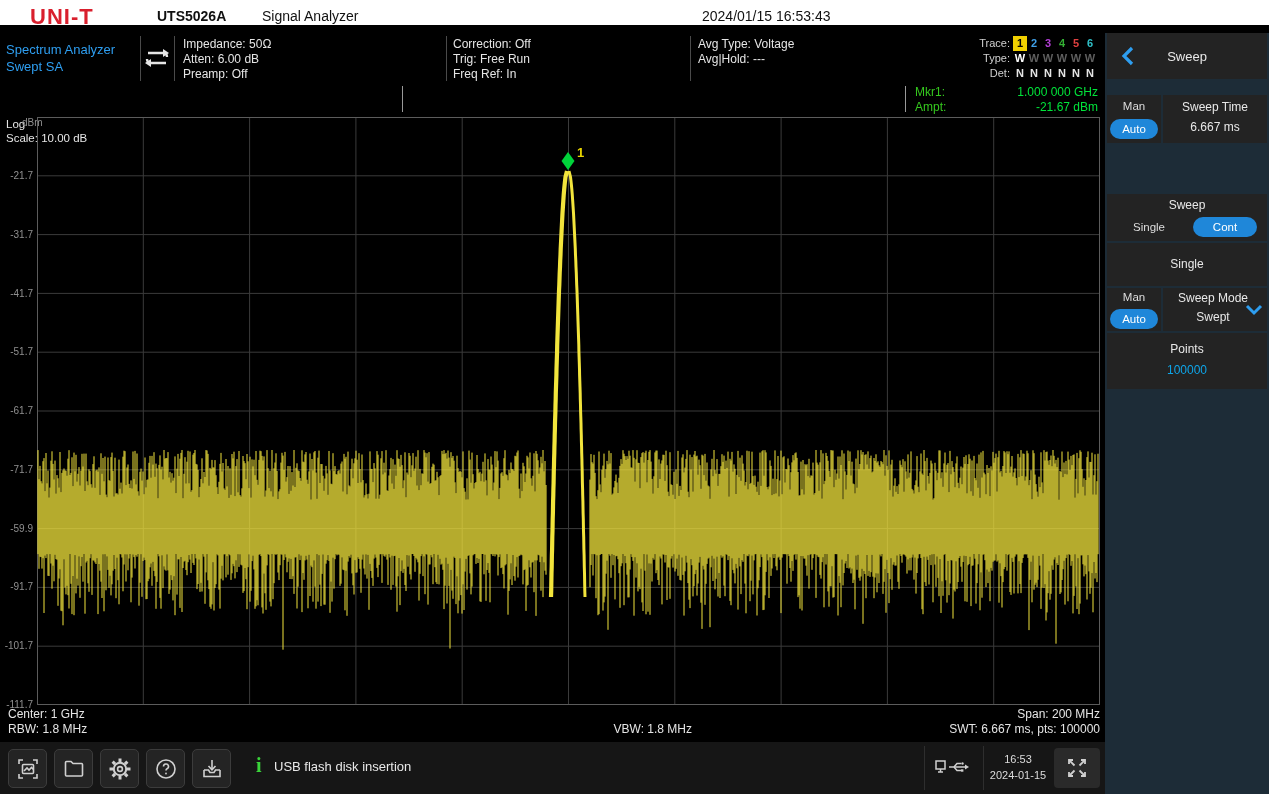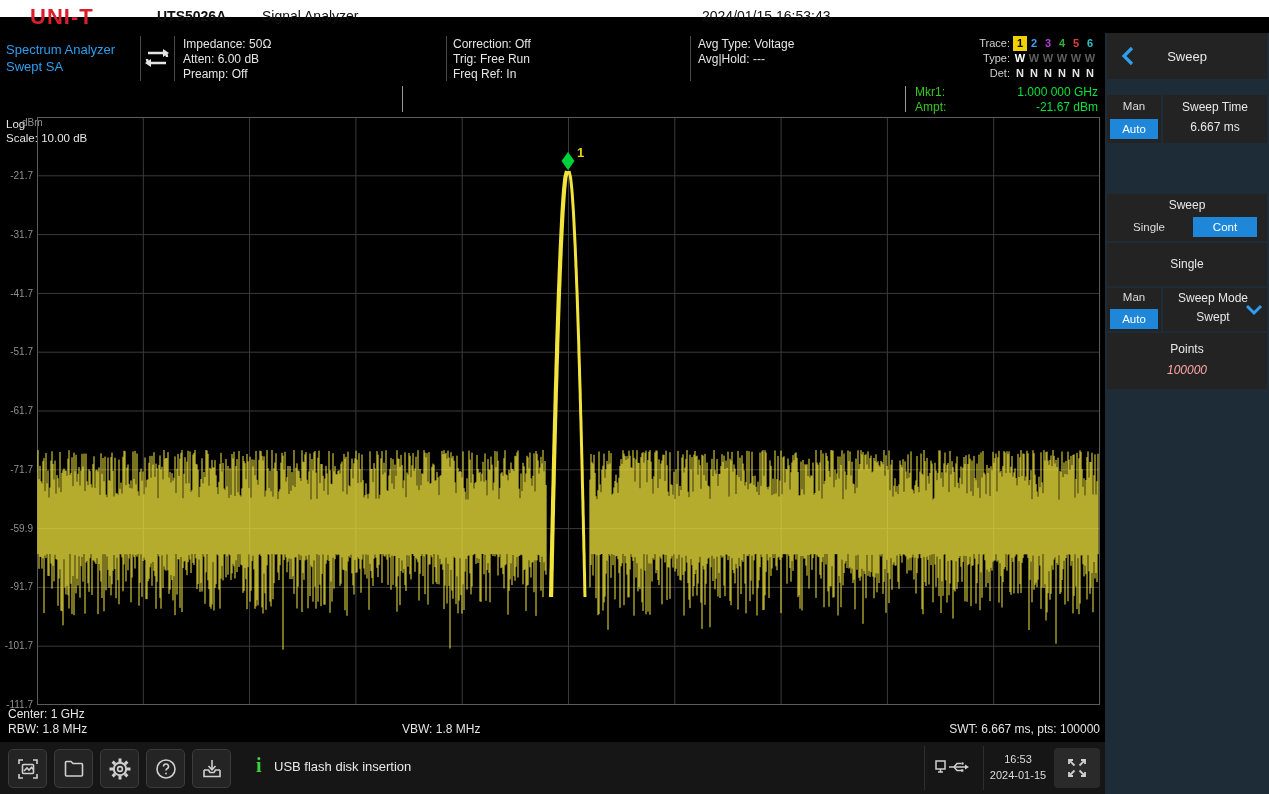--- a/index.html
+++ b/index.html
@@ -1,19 +1,19 @@
 <!DOCTYPE html>
 <html><head>
 <meta charset="utf-8">
 <style>
   html,body{margin:0;padding:0;background:#000;}
   .screen{position:relative;width:1269px;height:794px;background:#000;overflow:hidden;
           font-family:"Liberation Sans",sans-serif;color:#e5e5e5;}
   
-  .titlebar{position:absolute;left:0;top:0;width:1269px;height:17px;background:#ffffff;color:#111;}
+  .titlebar{position:absolute;left:0;top:0;width:1269px;height:25px;background:#ffffff;color:#111;}
   .brand{position:absolute;left:30px;top:4px;font-size:22px;font-weight:bold;letter-spacing:1px;color:#d91f2d;}
   .tb-model{position:absolute;left:157px;top:8px;font-size:14px;font-weight:bold;}
   .tb-app{position:absolute;left:262px;top:8px;font-size:14px;}
   .tb-date{position:absolute;left:702px;top:8px;font-size:14px;}
   
   .header{position:absolute;left:0;top:33px;width:1105px;height:51px;background:#000;font-size:12px;line-height:15px;}
   .hdr-mode{position:absolute;left:6px;top:8px;color:#2e9ef0;font-size:13px;line-height:17px;}
   .hdr-div{position:absolute;top:3px;height:45px;width:1px;background:#4a4a4a;}
   .loopbox{position:absolute;left:142px;top:12px;width:30px;height:26px;}
   .hdr-col{position:absolute;top:4px;}
@@ -45,25 +45,25 @@
   .sb-msg{position:absolute;left:274px;top:17px;font-size:13px;color:#e8e8e8;}
   .sb-div{position:absolute;top:4px;height:44px;width:1px;background:#2e2e2e;}
   .sb-time{position:absolute;left:984px;width:68px;top:9px;text-align:center;font-size:11px;line-height:16px;color:#dcdcdc;}
   .sb-expand{position:absolute;left:1054px;top:6px;width:46px;height:40px;background:#2a2a2a;border-radius:4px;
              display:flex;align-items:center;justify-content:center;}
   .sb-usb{position:absolute;left:934px;top:15px;}
   
   .sidebar{position:absolute;left:1105px;top:33px;width:164px;height:761px;background:#1d2c37;}
   .panel{position:absolute;left:2px;width:160px;background:#232323;font-size:12px;}
   .p-title{position:absolute;width:100%;text-align:center;color:#e8e8e8;}
-  .bluebtn{position:absolute;background:#1f87d9;color:#fff;border-radius:0;text-align:center;
+  .bluebtn{position:absolute;background:#1f87d9;color:#fff;border-radius:10px;text-align:center;
            font-size:11.5px;line-height:20px;height:20px;}
   .celltxt{position:absolute;color:#ddd;text-align:center;font-size:11.5px;}
   .panel .vdiv{position:absolute;left:54px;top:0;width:2px;height:100%;background:#1d2c37;}
-  .bluetxt{color:#fca5a5;font-style:italic;}
+  .bluetxt{color:#0ea5e9;}
 </style>
 </head>
 <body>
 
 <div class="screen">
 
   <div class="titlebar">
     <div class="brand">UNI-T</div>
     <div class="tb-model">UTS5026A</div>
     <div class="tb-app">Signal Analyzer</div>
@@ -183,21 +183,22 @@
     <rect x="0.5" y="0.5" width="1062" height="587" fill="none" stroke="#5c5c5c"></rect>
     <path id="noise-path" fill="none" stroke="#f2e43c" stroke-width="1" d="M1 333.1V437.1M2 362.2V451.8M3 348.9V439.7M4 364.2V440.1M5 366.4V451.6M6 344.2V441.2M7 341.1V496.0M8 374.1V438.6M9 336.0V441.1M10 366.3V437.2M11 353.6V458.8M12 380.5V459.0M13 370.6V437.1M14 343.7V446.5M15 334.3V471.7M16 346.9V448.7M17 362.5V464.3M18 343.6V437.8M19 376.6V442.1M20 358.1V442.7M21 361.3V488.8M22 370.6V461.5M23 335.0V452.3M24 375.1V493.7M25 355.9V494.2M26 353.3V508.3M27 351.5V442.3M28 353.4V470.5M29 353.8V477.4M30 358.7V468.8M31 341.7V478.2M32 333.2V491.5M33 358.0V437.0M34 355.9V466.8M35 340.3V497.1M36 369.1V459.0M37 335.6V498.2M38 354.3V438.1M39 337.8V476.4M40 364.6V461.7M41 356.8V468.6M42 350.1V439.4M43 368.5V480.8M44 353.7V449.2M45 336.8V440.0M46 349.5V464.7M47 336.6V437.0M48 374.0V496.7M49 336.6V445.5M50 364.3V443.9M51 368.2V466.3M52 352.3V474.8M53 354.1V441.2M54 367.2V437.2M55 370.6V477.9M56 347.1V443.4M57 339.3V443.6M58 370.8V445.4M59 353.5V447.0M60 352.7V441.2M61 354.6V497.1M62 350.4V447.0M63 377.9V453.7M64 336.3V464.7M65 356.8V481.0M66 341.0V437.3M67 364.3V494.3M68 339.6V437.2M69 377.6V473.3M70 380.2V439.4M71 340.5V452.9M72 363.1V470.9M73 363.9V458.8M74 340.1V478.4M75 335.6V467.3M76 353.9V453.7M77 379.5V438.0M78 340.7V452.0M79 376.4V481.2M80 376.3V440.7M81 377.5V463.2M82 342.6V487.3M83 371.7V437.0M84 365.6V437.4M85 376.5V440.5M86 339.7V474.3M87 333.7V447.5M88 334.2V437.3M89 368.1V464.5M90 350.5V437.4M91 347.5V453.3M92 366.9V441.5M93 371.0V437.0M94 363.4V485.3M95 371.5V460.6M96 334.5V437.5M97 361.9V440.1M98 333.9V451.5M99 367.4V438.1M100 336.5V439.7M101 374.3V437.0M102 378.6V488.7M103 354.8V465.7M104 351.6V437.2M105 363.6V479.8M106 354.5V444.0M107 377.2V440.6M108 340.5V443.1M109 370.4V482.2M110 362.8V482.0M111 362.4V464.2M112 345.8V461.8M113 338.9V450.3M114 360.7V446.5M115 338.9V468.8M116 347.6V444.9M117 335.2V453.9M118 359.8V459.2M119 346.6V491.8M120 351.3V464.9M121 381.2V437.1M122 347.9V439.3M123 338.4V480.9M124 352.5V491.7M125 349.7V438.3M126 362.4V471.1M127 333.0V449.4M128 341.7V452.7M129 341.0V453.7M130 341.2V437.4M131 335.1V453.4M132 360.5V476.9M133 354.8V472.6M134 365.6V458.2M135 356.2V463.1M136 363.7V483.4M137 360.7V459.2M138 339.4V498.2M139 376.1V437.0M140 351.7V477.6M141 336.9V442.3M142 359.0V442.3M143 341.7V490.9M144 335.9V440.0M145 333.0V495.0M146 381.2V451.0M147 356.8V444.6M148 340.2V443.8M149 366.5V453.0M150 344.7V458.2M151 333.8V445.2M152 366.3V438.1M153 334.5V442.6M154 374.8V456.0M155 373.1V437.0M156 337.7V445.9M157 336.0V448.0M158 333.0V437.0M159 346.9V441.4M160 347.5V472.1M161 352.9V467.0M162 380.2V442.5M163 369.9V474.8M164 362.0V465.8M165 341.3V474.5M166 366.3V437.1M167 355.0V439.7M168 360.0V486.8M169 333.1V455.4M170 333.5V437.1M171 336.9V463.3M172 368.7V472.1M173 350.9V489.8M174 352.2V491.8M175 342.9V487.4M176 350.4V445.2M177 350.5V493.5M178 343.1V471.0M179 358.2V467.2M180 370.2V437.3M181 377.0V438.4M182 364.8V472.6M183 346.9V491.6M184 335.9V461.7M185 354.5V448.8M186 346.0V463.4M187 371.4V437.4M188 372.9V437.2M189 342.0V460.4M190 369.4V439.2M191 349.0V457.7M192 380.9V437.1M193 351.4V438.3M194 377.8V462.9M195 337.0V456.3M196 341.4V446.9M197 334.7V449.2M198 379.1V461.4M199 349.1V443.3M200 342.1V455.1M201 375.3V437.2M202 334.0V449.9M203 378.1V437.3M204 379.6V447.7M205 371.3V448.4M206 339.0V475.9M207 344.1V474.1M208 346.2V451.0M209 362.2V462.2M210 337.0V492.2M211 344.3V450.2M212 371.1V437.4M213 339.7V484.7M214 380.6V473.8M215 342.4V444.1M216 349.4V438.7M217 342.7V452.4M218 358.2V491.8M219 334.0V489.3M220 362.8V483.2M221 367.8V488.3M222 342.9V437.8M223 333.7V437.0M224 334.2V439.1M225 338.9V490.4M226 343.5V496.5M227 339.4V456.6M228 379.6V476.3M229 373.5V492.8M230 333.1V448.4M231 351.2V437.1M232 371.1V437.8M233 353.8V484.6M234 374.3V489.4M235 333.0V437.0M236 379.6V482.2M237 351.3V466.2M238 345.5V437.2M239 336.3V437.8M240 354.0V437.0M241 382.1V455.5M242 374.4V463.1M243 372.2V448.2M244 345.6V437.3M245 335.8V437.7M246 338.6V532.7M247 352.9V443.0M248 334.9V437.3M249 364.6V440.4M250 360.1V455.3M251 349.0V444.8M252 376.9V441.4M253 349.1V462.0M254 373.8V441.9M255 355.1V462.1M256 368.5V459.2M257 333.0V476.9M258 370.0V440.5M259 350.8V440.2M260 346.3V491.5M261 353.4V469.7M262 354.1V437.3M263 361.0V443.1M264 363.9V438.6M265 333.3V495.1M266 344.6V456.0M267 345.2V462.8M268 337.4V443.4M269 335.0V438.8M270 362.7V442.6M271 366.8V491.3M272 354.4V437.8M273 336.5V479.0M274 382.5V448.6M275 342.0V450.2M276 353.4V484.7M277 335.3V443.4M278 334.0V469.7M279 355.6V491.7M280 381.8V437.1M281 340.7V484.6M282 333.6V438.2M283 366.0V467.7M284 347.0V489.1M285 347.1V456.9M286 358.8V437.5M287 373.8V487.6M288 361.5V487.7M289 348.9V446.7M290 356.4V443.2M291 377.8V438.1M292 334.0V443.9M293 353.4V495.8M294 366.7V464.6M295 367.2V484.6M296 336.2V440.7M297 354.1V471.6M298 349.1V442.2M299 357.1V437.0M300 357.6V438.3M301 354.1V437.3M302 353.2V437.8M303 356.5V468.9M304 346.6V466.7M305 344.5V440.4M306 374.5V452.6M307 336.9V453.2M308 341.7V493.3M309 339.8V453.7M310 377.3V498.8M311 334.6V444.6M312 368.4V439.0M313 369.4V440.7M314 351.9V437.7M315 341.7V456.4M316 361.3V468.3M317 346.3V477.5M318 341.3V443.1M319 333.7V455.8M320 342.7V455.4M321 366.0V440.3M322 336.2V442.0M323 352.0V451.8M324 365.3V475.8M325 337.5V442.6M326 363.1V437.6M327 380.5V451.5M328 378.2V457.5M329 366.4V437.4M330 377.2V461.6M331 381.5V437.9M332 376.7V492.8M333 334.4V446.9M334 351.9V454.0M335 352.0V460.9M336 365.1V468.9M337 346.1V441.6M338 351.4V437.5M339 381.7V440.6M340 334.1V450.9M341 337.7V460.1M342 381.7V447.9M343 377.7V437.3M344 341.3V437.1M345 334.1V465.9M346 357.4V437.1M347 345.7V438.8M348 355.5V439.7M349 333.2V437.6M350 373.3V442.6M351 374.0V467.9M352 358.5V437.0M353 352.1V440.5M354 340.9V472.8M355 366.5V438.7M356 342.2V467.9M357 371.9V439.1M358 347.6V438.8M359 358.8V469.6M360 333.2V494.7M361 341.4V459.3M362 342.0V441.0M363 349.7V488.1M364 337.9V454.2M365 348.1V443.4M366 371.2V455.9M367 363.3V451.9M368 335.3V468.0M369 380.2V474.0M370 355.5V438.1M371 357.6V449.7M372 336.0V438.5M373 338.8V457.3M374 360.2V462.5M375 348.3V437.0M376 336.1V437.0M377 353.8V439.0M378 351.5V454.8M379 339.7V440.9M380 368.5V442.5M381 333.2V445.3M382 373.1V483.6M383 351.9V456.8M384 368.2V439.1M385 356.4V437.1M386 356.8V459.1M387 333.1V439.4M388 335.6V477.2M389 340.3V437.1M390 336.2V437.6M391 364.6V487.6M392 335.1V447.5M393 366.8V447.4M394 366.1V438.1M395 349.8V440.3M396 346.6V467.2M397 347.7V437.0M398 363.6V450.2M399 363.3V465.2M400 354.8V467.0M401 360.3V437.8M402 378.1V467.4M403 359.1V441.8M404 358.1V447.6M405 333.9V446.7M406 337.1V452.8M407 333.1V492.1M408 337.0V468.7M409 335.9V440.7M410 341.6V486.5M411 333.5V446.8M412 340.6V468.9M413 349.7V531.5M414 335.2V452.9M415 340.9V473.6M416 339.0V481.8M417 343.7V439.7M418 365.3V441.0M419 376.1V487.1M420 338.7V459.3M421 351.2V496.3M422 355.0V483.6M423 354.0V441.3M424 354.8V478.1M425 360.3V496.6M426 334.4V467.3M427 371.1V493.0M428 374.7V454.6M429 382.5V441.9M430 361.3V472.6M431 382.4V438.9M432 333.6V438.2M433 342.6V456.4M434 365.7V477.4M435 335.6V469.6M436 357.2V438.3M437 371.5V437.3M438 366.0V437.0M439 365.0V446.9M440 338.0V441.0M441 352.0V446.0M442 356.2V441.9M443 354.8V484.3M444 364.2V484.9M445 356.6V437.0M446 344.8V437.0M447 364.7V457.3M448 336.4V437.7M449 363.3V483.8M450 378.4V453.0M451 342.1V446.1M452 352.5V455.9M453 352.8V485.3M454 339.5V437.0M455 347.6V437.3M456 373.4V439.0M457 365.5V437.0M458 334.1V439.4M459 350.2V437.1M460 334.4V437.7M461 343.6V458.5M462 382.1V440.1M463 370.9V437.3M464 356.4V451.1M465 355.2V450.4M466 358.9V457.1M467 341.2V471.4M468 333.2V448.4M469 357.3V447.3M470 358.2V437.1M471 363.3V497.7M472 352.8V473.9M473 356.1V462.4M474 345.5V446.3M475 352.0V468.0M476 352.5V438.0M477 354.0V459.1M478 338.8V463.7M479 339.3V449.7M480 335.5V440.1M481 333.5V460.5M482 371.7V439.1M483 381.2V438.4M484 356.5V437.4M485 374.1V438.2M486 345.8V467.4M487 349.3V453.1M488 365.0V452.3M489 356.5V493.9M490 338.8V468.7M491 340.4V467.9M492 351.5V443.3M493 335.5V450.3M494 361.3V460.5M495 368.7V445.6M496 358.8V444.9M497 336.3V475.2M498 374.4V443.4M499 334.0V498.9M500 336.8V443.4M501 343.3V437.7M502 356.7V438.3M503 350.5V445.1M504 339.8V473.7M505 346.3V439.7M506 333.0V480.1M507 354.3V445.3M508 344.0V453.7M509 368.0V457.7M553 362.6V470.2M554 337.1V448.0M555 345.2V437.1M556 346.6V458.5M557 337.8V437.0M558 355.9V437.4M559 379.2V481.2M560 382.1V438.3M561 373.2V498.2M562 334.5V497.1M563 367.4V438.0M564 375.2V437.0M565 352.7V437.0M566 348.6V493.6M567 336.6V485.4M568 360.8V479.6M569 352.2V456.7M570 343.9V443.7M571 347.3V512.8M572 333.7V437.1M573 346.5V438.7M574 336.1V460.8M575 377.7V437.1M576 376.5V448.2M577 370.4V438.0M578 364.0V482.4M579 357.6V439.3M580 365.5V438.9M581 376.0V442.2M582 360.8V456.2M583 348.9V490.8M584 342.1V449.2M585 346.9V446.3M586 333.2V437.0M587 336.7V488.2M588 339.1V439.0M589 343.0V446.2M590 339.1V457.7M591 341.8V480.4M592 333.7V480.3M593 338.7V452.5M594 350.4V437.2M595 350.8V440.0M596 333.1V443.9M597 340.8V498.7M598 364.6V440.2M599 342.3V460.6M600 333.2V446.3M601 345.7V474.4M602 346.0V469.9M603 371.2V472.1M604 340.1V451.7M605 336.1V485.4M606 335.1V494.0M607 345.6V437.1M608 335.8V453.7M609 333.7V497.3M610 365.3V437.5M611 343.0V494.7M612 334.8V446.4M613 333.1V497.8M614 344.6V446.6M615 361.9V464.5M616 376.6V440.9M617 359.3V442.7M618 335.4V437.1M619 333.6V456.2M620 333.6V453.1M621 371.0V463.0M622 342.4V468.1M623 362.0V439.5M624 346.6V441.5M625 343.4V487.4M626 337.7V437.3M627 337.9V437.7M628 363.9V445.5M629 333.7V438.0M630 348.2V483.0M631 374.7V450.3M632 379.1V450.5M633 335.2V481.8M634 367.3V441.6M635 368.0V439.1M636 377.7V450.6M637 354.8V437.2M638 382.0V454.5M639 352.4V451.8M640 366.8V441.6M641 333.9V458.8M642 378.9V437.7M643 368.9V462.9M644 373.0V463.5M645 340.5V440.5M646 337.3V457.9M647 355.4V498.6M648 350.6V454.3M649 341.9V438.8M650 333.1V445.6M651 374.7V466.1M652 380.2V482.7M653 337.7V491.1M654 352.5V442.1M655 340.1V448.2M656 374.6V479.4M657 337.6V469.2M658 334.0V457.1M659 339.4V452.9M660 338.7V478.6M661 357.7V466.5M662 342.6V445.6M663 348.2V439.9M664 371.8V485.7M665 337.7V511.9M666 338.6V448.8M667 358.1V452.5M668 336.9V487.8M669 363.7V466.8M670 345.5V446.9M671 368.5V441.6M672 369.4V440.7M673 381.8V510.2M674 352.4V450.3M675 341.8V438.8M676 359.2V464.0M677 333.0V441.6M678 353.1V472.3M679 356.7V461.8M680 342.1V439.7M681 368.9V479.5M682 356.9V456.0M683 356.9V481.0M684 349.2V438.3M685 337.2V440.7M686 344.9V439.3M687 338.6V468.6M688 352.0V479.2M689 343.6V437.2M690 350.9V437.8M691 334.6V443.1M692 379.6V439.1M693 341.8V483.9M694 343.5V488.2M695 334.9V441.3M696 354.6V452.9M697 347.4V456.3M698 351.8V466.4M699 377.0V446.9M700 357.9V451.3M701 333.9V492.6M702 360.1V440.9M703 340.7V449.4M704 363.8V477.1M705 338.3V443.1M706 346.6V444.8M707 353.5V437.0M708 368.5V466.6M709 365.0V496.3M710 333.7V438.6M711 372.3V439.2M712 334.2V437.3M713 367.0V484.2M714 365.9V463.7M715 334.7V438.6M716 359.1V477.4M717 367.9V443.4M718 358.6V437.3M719 369.7V437.0M720 374.8V498.5M721 364.7V471.2M722 378.0V463.3M723 335.6V450.1M724 368.9V437.4M725 334.3V440.1M726 333.2V493.1M727 358.7V492.8M728 333.2V478.3M729 335.4V454.9M730 370.0V437.2M731 372.3V443.4M732 369.5V481.0M733 343.4V440.3M734 348.9V458.9M735 378.1V451.5M736 361.7V437.2M737 377.1V441.0M738 333.4V437.0M739 376.4V449.3M740 362.1V453.3M741 339.0V440.6M742 379.4V439.7M743 363.5V442.8M744 333.6V496.1M745 377.2V440.6M746 340.3V437.1M747 339.3V437.2M748 365.5V437.1M749 352.0V437.3M750 352.4V466.7M751 341.5V437.1M752 348.2V439.1M753 372.5V451.0M754 355.2V464.7M755 345.4V444.0M756 338.1V453.9M757 343.3V437.8M758 336.3V437.0M759 335.4V442.6M760 340.9V437.2M761 355.0V480.1M762 378.5V478.3M763 378.3V491.7M764 344.6V439.0M765 372.3V493.5M766 343.0V439.1M767 377.5V441.5M768 347.2V441.6M769 348.2V448.7M770 347.2V458.7M771 359.1V438.2M772 341.8V471.6M773 360.6V437.7M774 358.4V437.0M775 358.8V452.8M776 345.6V441.1M777 377.6V437.2M778 376.0V437.2M779 333.0V480.9M780 345.6V437.9M781 347.7V439.7M782 373.8V440.2M783 345.3V457.9M784 333.1V461.6M785 381.6V445.1M786 336.4V440.2M787 367.1V490.3M788 363.9V437.0M789 335.9V447.5M790 339.0V437.1M791 343.8V474.4M792 353.9V489.7M793 359.9V469.2M794 333.1V469.4M795 333.5V449.2M796 333.5V480.6M797 370.2V480.1M798 352.7V437.1M799 362.8V437.1M800 356.5V437.2M801 339.5V498.5M802 361.6V459.1M803 339.5V465.8M804 348.0V490.2M805 333.3V442.6M806 382.2V468.4M807 336.5V456.0M808 354.4V446.5M809 372.5V444.0M810 357.9V451.0M811 333.5V437.1M812 344.0V451.5M813 334.5V450.4M814 358.5V456.4M815 344.7V451.6M816 366.5V466.0M817 367.2V462.7M818 376.3V492.3M819 341.6V438.6M820 370.7V452.8M821 333.3V437.8M822 352.2V460.8M823 347.0V463.7M824 333.2V459.5M825 337.5V451.8M826 335.0V506.8M827 352.4V454.0M828 337.9V457.0M829 337.3V481.2M830 347.5V438.0M831 334.4V458.9M832 351.8V453.9M833 341.1V459.9M834 338.6V455.2M835 355.4V437.9M836 354.4V459.7M837 341.0V481.2M838 344.0V460.5M839 337.3V456.3M840 345.6V475.3M841 344.3V456.5M842 348.3V466.0M843 349.9V437.6M844 344.0V439.4M845 345.1V437.0M846 347.2V476.9M847 333.0V464.8M848 358.7V452.1M849 338.3V495.8M850 348.9V442.9M851 352.8V456.0M852 333.4V486.1M853 373.2V462.2M854 347.5V441.2M855 342.8V472.8M856 379.6V447.7M857 368.7V445.2M858 361.3V448.6M859 374.8V448.5M860 369.1V438.5M861 377.0V464.8M862 367.4V471.8M863 343.5V437.1M864 347.8V439.0M865 350.2V445.7M866 342.2V437.6M867 374.7V437.2M868 344.3V438.2M869 354.4V439.6M870 361.7V456.6M871 337.4V442.4M872 360.6V453.4M873 355.7V440.9M874 334.4V453.4M875 371.9V440.5M876 373.3V437.6M877 376.5V462.6M878 368.1V440.6M879 363.4V476.6M880 339.1V456.0M881 369.7V441.4M882 375.2V437.3M883 354.4V437.0M884 336.5V441.0M885 356.5V492.2M886 357.9V497.2M887 333.0V439.8M888 344.1V465.1M889 373.4V469.0M890 340.9V439.6M891 359.0V442.9M892 366.6V467.5M893 355.9V438.1M894 343.6V448.1M895 346.5V437.3M896 382.6V485.3M897 381.2V437.1M898 345.8V447.6M899 353.7V469.8M900 363.2V439.5M901 355.8V460.9M902 333.4V479.2M903 333.5V442.1M904 361.3V496.0M905 355.3V464.3M906 369.8V478.8M907 346.4V437.8M908 335.5V437.0M909 355.5V463.3M910 347.8V485.6M911 346.1V444.0M912 375.1V478.2M913 333.9V466.5M914 357.3V443.0M915 344.1V443.5M916 350.1V501.6M917 354.8V472.7M918 370.2V474.5M919 346.4V444.3M920 339.4V471.9M921 365.8V465.0M922 371.2V441.0M923 360.7V439.0M924 349.5V449.7M925 367.2V464.8M926 350.6V445.0M927 340.0V438.7M928 346.9V484.3M929 338.3V439.0M930 376.3V484.8M931 347.0V448.2M932 337.3V447.0M933 341.7V439.8M934 374.3V489.1M935 343.5V448.8M936 378.8V448.4M937 338.9V437.0M938 361.0V441.7M939 363.3V486.6M940 346.5V466.1M941 370.8V447.3M942 337.6V437.1M943 380.8V493.3M944 335.4V455.4M945 360.5V480.7M946 333.9V437.7M947 355.6V437.2M948 357.3V443.2M949 377.2V470.0M950 348.0V452.6M951 356.0V466.1M952 351.0V454.7M953 379.1V484.2M954 349.3V450.9M955 353.4V453.7M956 334.9V444.8M957 345.7V443.6M958 341.1V443.5M959 336.6V437.3M960 374.5V444.6M961 340.2V443.4M962 333.8V485.7M963 355.4V446.3M964 353.9V459.1M965 359.5V490.5M966 349.0V465.1M967 334.1V452.2M968 335.4V450.0M969 356.0V437.1M970 334.3V453.7M971 337.2V438.1M972 334.4V437.0M973 355.7V475.0M974 349.6V477.9M975 339.0V440.9M976 359.6V444.9M977 355.4V476.5M978 351.4V439.6M979 361.0V437.4M980 368.4V437.4M981 336.9V476.4M982 360.1V444.2M983 340.3V467.0M984 333.1V476.1M985 359.0V445.9M986 336.5V441.0M987 336.9V437.6M988 363.6V437.0M989 359.5V437.5M990 333.7V437.2M991 336.3V440.9M992 368.2V513.1M993 363.0V462.9M994 353.3V444.7M995 382.2V485.3M996 333.3V438.6M997 336.2V472.7M998 357.6V467.8M999 367.1V465.7M1000 374.6V470.1M1001 379.7V462.8M1002 359.7V438.9M1003 370.1V448.6M1004 335.3V491.9M1005 365.4V470.7M1006 376.2V437.0M1007 333.2V471.0M1008 343.5V467.2M1009 335.1V503.5M1010 334.6V495.4M1011 343.6V476.2M1012 347.8V454.2M1013 343.0V482.7M1014 338.5V476.8M1015 349.2V448.4M1016 333.0V452.8M1017 338.8V442.6M1018 346.5V440.3M1019 342.9V526.7M1020 350.1V446.1M1021 340.7V448.0M1022 382.7V438.3M1023 354.0V477.0M1024 354.9V475.4M1025 334.5V463.0M1026 360.1V452.2M1027 345.5V443.8M1028 356.9V487.6M1029 343.9V441.1M1030 357.4V437.7M1031 334.6V484.3M1032 342.6V437.0M1033 353.0V437.9M1034 338.9V448.8M1035 348.1V444.1M1036 338.0V496.4M1037 337.4V478.9M1038 380.6V437.3M1039 361.9V469.5M1040 335.9V492.0M1041 376.4V441.2M1042 341.2V497.2M1043 333.3V486.6M1044 334.8V438.4M1045 352.1V438.3M1046 369.8V447.3M1047 361.3V459.4M1048 378.5V448.6M1049 363.0V457.2M1050 340.1V482.5M1051 334.4V438.1M1052 360.5V454.4M1053 344.9V476.8M1054 345.0V470.7M1055 335.7V456.1M1056 377.5V495.3M1057 358.2V445.0M1058 337.3V461.5M1059 377.6V456.0M1060 364.2V465.1M1061 336.7V437.2"></path>
     <polyline id="skirt-left" fill="none" stroke="#f2e43c" stroke-width="4.2" points="530.0,54 528.5,60 527.8,66 527.2,72 526.7,78 526.3,84 525.9,90 525.5,96 525.2,102 524.9,108 524.6,114 524.3,120 524.0,126 523.7,132 523.5,138 523.2,144 523.0,150 522.7,156 522.5,162 522.3,168 522.0,174 521.8,180 521.6,186 521.4,192 521.2,198 521.0,204 520.8,210 520.6,216 520.4,222 520.2,228 520.1,234 519.9,240 519.7,246 519.5,252 519.4,258 519.2,264 519.0,270 518.8,276 518.7,282 518.5,288 518.4,294 518.2,300 518.0,306 517.9,312 517.7,318 517.6,324 517.4,330 517.3,336 517.1,342 517.0,348 516.8,354 516.7,360 516.6,366 516.4,372 516.3,378 516.1,384 516.0,390 515.9,396 515.7,402 515.6,408 515.5,414 515.3,420 515.2,426 515.1,432 514.9,438 514.8,444 514.7,450 514.5,456 514.4,462 514.3,468 514.2,474 514.0,480 "></polyline>
     <polyline id="skirt-right" fill="none" stroke="#f2e43c" stroke-width="3" points="532.0,54 533.5,60 534.2,66 534.8,72 535.3,78 535.7,84 536.1,90 536.5,96 536.8,102 537.1,108 537.4,114 537.7,120 538.0,126 538.3,132 538.5,138 538.8,144 539.0,150 539.3,156 539.5,162 539.7,168 540.0,174 540.2,180 540.4,186 540.6,192 540.8,198 541.0,204 541.2,210 541.4,216 541.6,222 541.8,228 541.9,234 542.1,240 542.3,246 542.5,252 542.6,258 542.8,264 543.0,270 543.2,276 543.3,282 543.5,288 543.6,294 543.8,300 544.0,306 544.1,312 544.3,318 544.4,324 544.6,330 544.7,336 544.9,342 545.0,348 545.2,354 545.3,360 545.4,366 545.6,372 545.7,378 545.9,384 546.0,390 546.1,396 546.3,402 546.4,408 546.5,414 546.7,420 546.8,426 546.9,432 547.1,438 547.2,444 547.3,450 547.5,456 547.6,462 547.7,468 547.8,474 548.0,480 "></polyline>
     <polygon id="marker-diamond" fill="#00d33a" points="531,35 537.5,44 531,53 524.5,44"></polygon>
     <text id="marker-num" x="540" y="40" fill="#e8d400" font-size="13" font-weight="bold" font-family="Liberation Sans, sans-serif">1</text>
   </svg>
 
   <div class="chfoot" style="left:8px;top:707px">Center: 1 GHz</div>
   <div class="chfoot" style="left:8px;top:722px">RBW: 1.8 MHz</div>
-  <div class="chfoot" style="left:402px;width:300px;top:722px;text-align:left">VBW: 1.8 MHz</div>
+  <div class="chfoot" style="left:392px;width:300px;top:722px;text-align:right">VBW: 1.8 MHz</div>
+  <div class="chfoot" style="left:800px;width:300px;top:707px;text-align:right">Span: 200 MHz</div>
   <div class="chfoot" style="left:800px;width:300px;top:722px;text-align:right">SWT: 6.667 ms, pts: 100000</div>
 
   <div class="statusbar">
     <div class="sb-btn" style="left:8px">
       <svg width="24" height="24" viewBox="0 0 24 24" fill="none" stroke="#d0d0d0" stroke-width="1.6">
         <path d="M3 7 V3 H7"></path>
           <path d="M17 3 H21 V7"></path>
           <path d="M21 17 V21 H17"></path>
           <path d="M7 21 H3 V17"></path>
         <rect x="6.5" y="7.5" width="11" height="9" rx="1"></rect>

